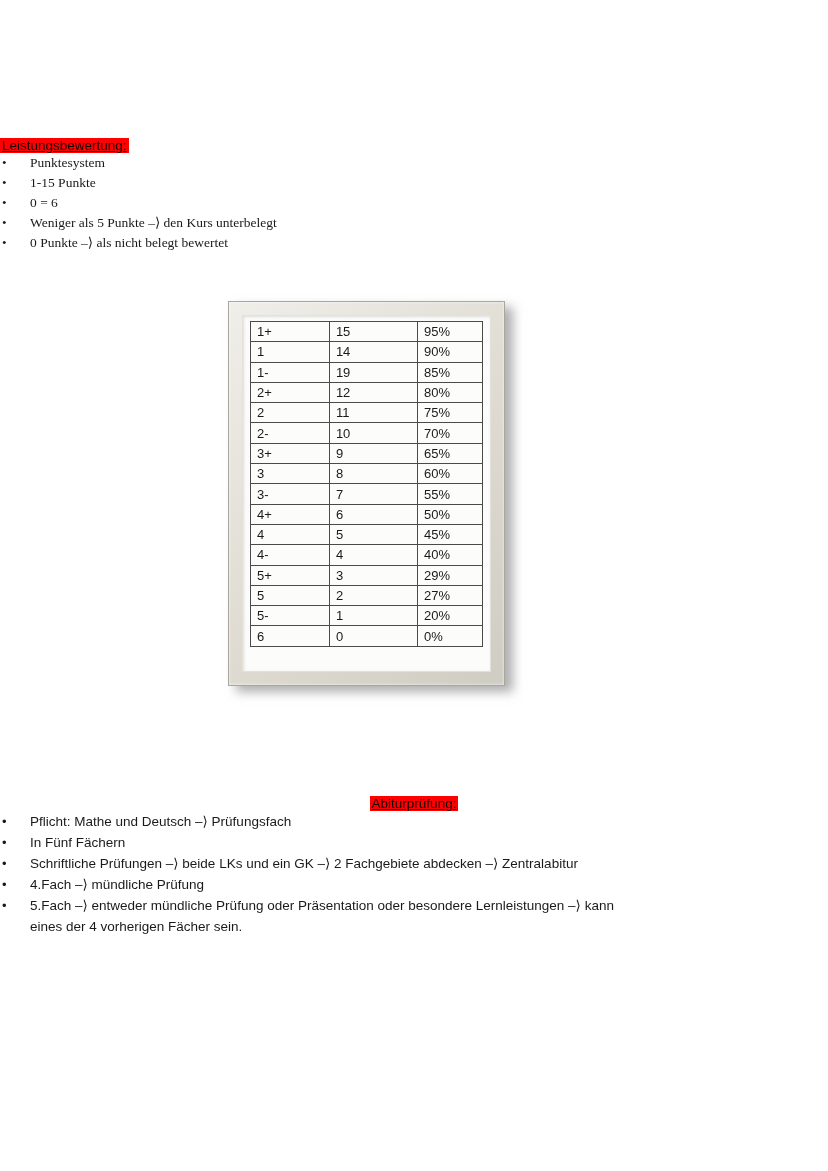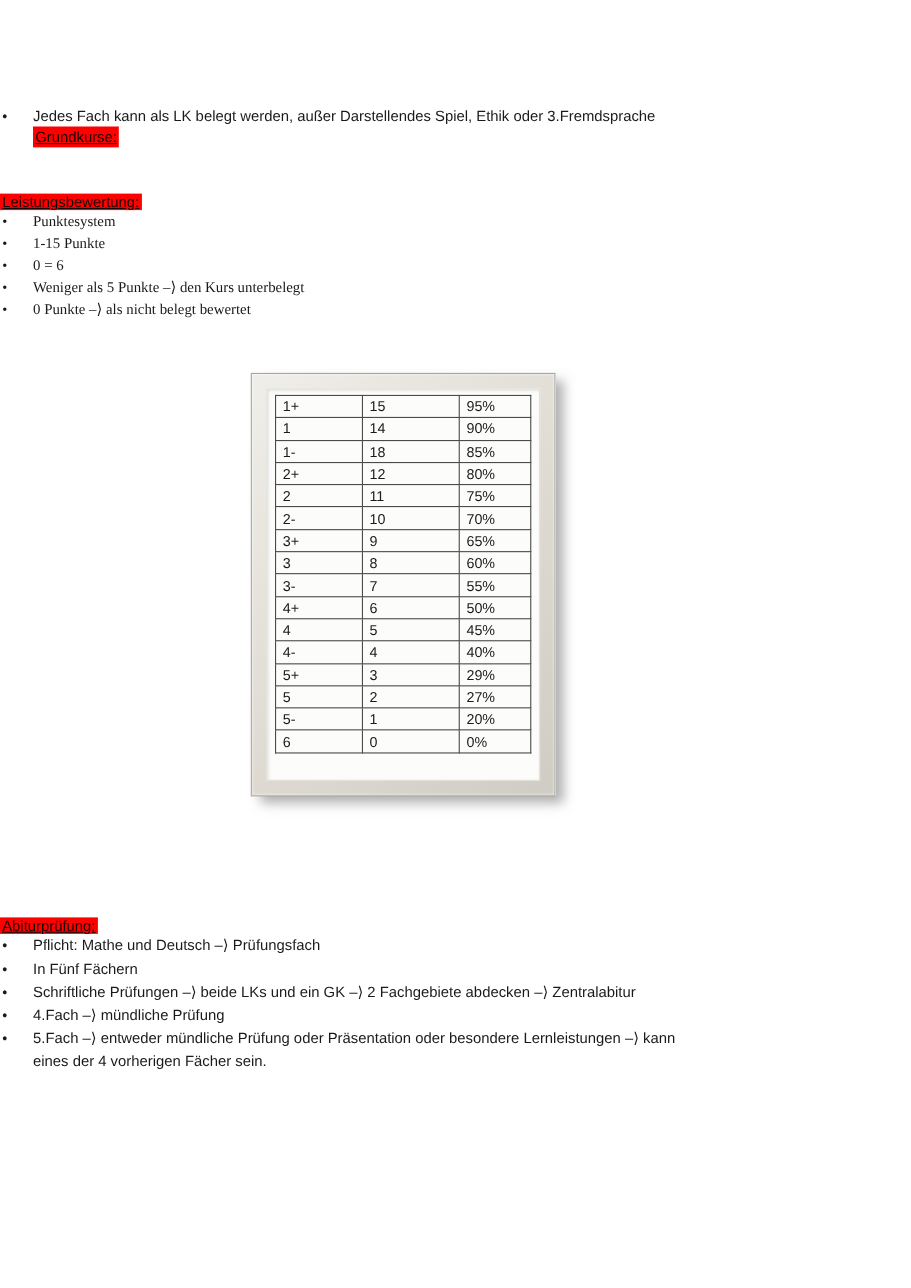--- a/index.html
+++ b/index.html
@@ -33,21 +33,21 @@
 
   .red-highlight {
     display:inline-block;
     background:#fe0000;
     color:#1c0000;
     text-decoration:underline;
     padding:0 2px;
   }
   .section-heading { }
   .heading-leistung { margin-top:42px; }
-  .heading-abitur   { margin-top:110px; }
+  .heading-abitur   { margin-top:110px;text-align:center; }
 
   .points-list { margin-left:124px; margin-top:15px; }
   .points-list li.bullet { line-height:20px;font-family:Liberation Serif, serif; }
 
   .abitur-list { margin-left:120px; margin-top:15px; }
   .abitur-list li.bullet { line-height:21px; }
 
   
   .photo-frame {
     box-sizing:border-box;
@@ -81,24 +81,20 @@
   td.col-points  { width:38%; }
   td.col-percent { width:28%; }
 </style>
 </head>
 <body>
 
 <div class="page">
   <div class="content">
 
     <ul class="bullet-list intro-list">
-      <li class="bullet">
-        <span>Jedes Fach kann als LK belegt werden, außer Darstellendes  Spiel, Ethik oder 3.Fremdsprache</span><br>
-        <span class="red-highlight">Grundkurse:</span>
-      </li>
     </ul>
 
     <div class="section-heading heading-leistung">
       <span class="red-highlight">Leistungsbewertung:</span>
     </div>
 
     <ul class="bullet-list points-list">
       <li class="bullet"><span>Punktesystem</span></li>
       <li class="bullet"><span>1-15 Punkte</span></li>
       <li class="bullet"><span>0 = 6</span></li>
@@ -115,21 +111,21 @@
               <td class="col-points">15</td>
               <td class="col-percent">95%</td>
             </tr>
             <tr>
               <td class="col-grade">1</td>
               <td class="col-points">14</td>
               <td class="col-percent">90%</td>
             </tr>
             <tr>
               <td class="col-grade">1-</td>
-              <td class="col-points">18</td>
+              <td class="col-points">19</td>
               <td class="col-percent">85%</td>
             </tr>
             <tr>
               <td class="col-grade">2+</td>
               <td class="col-points">12</td>
               <td class="col-percent">80%</td>
             </tr>
             <tr>
               <td class="col-grade">2</td>
               <td class="col-points">11</td>

